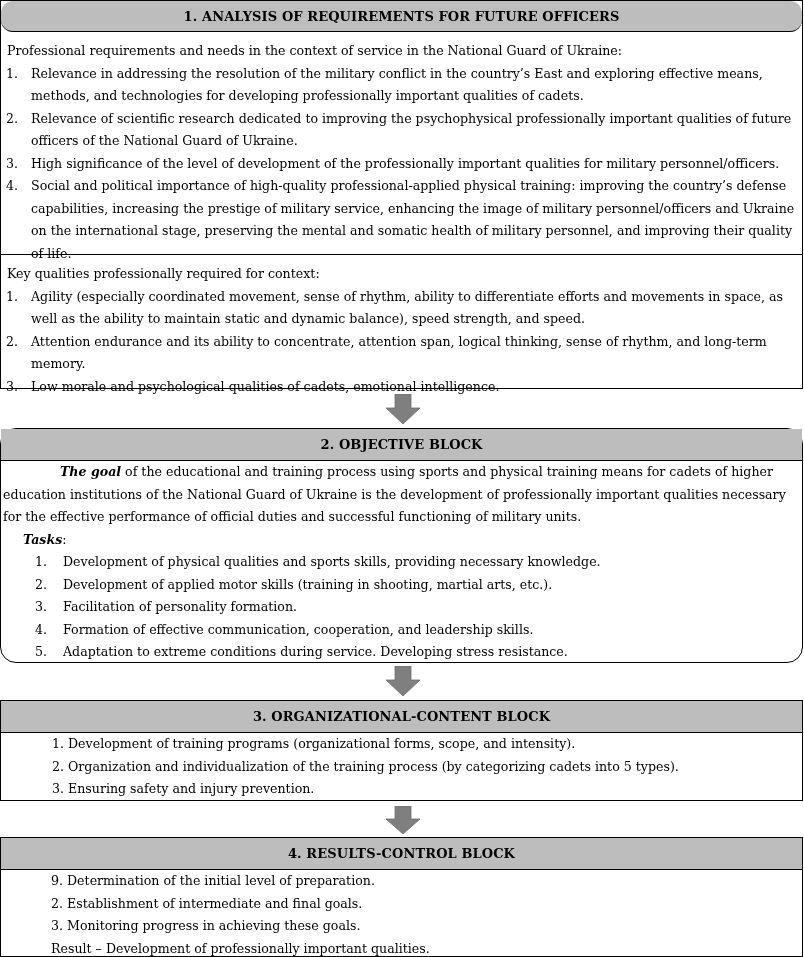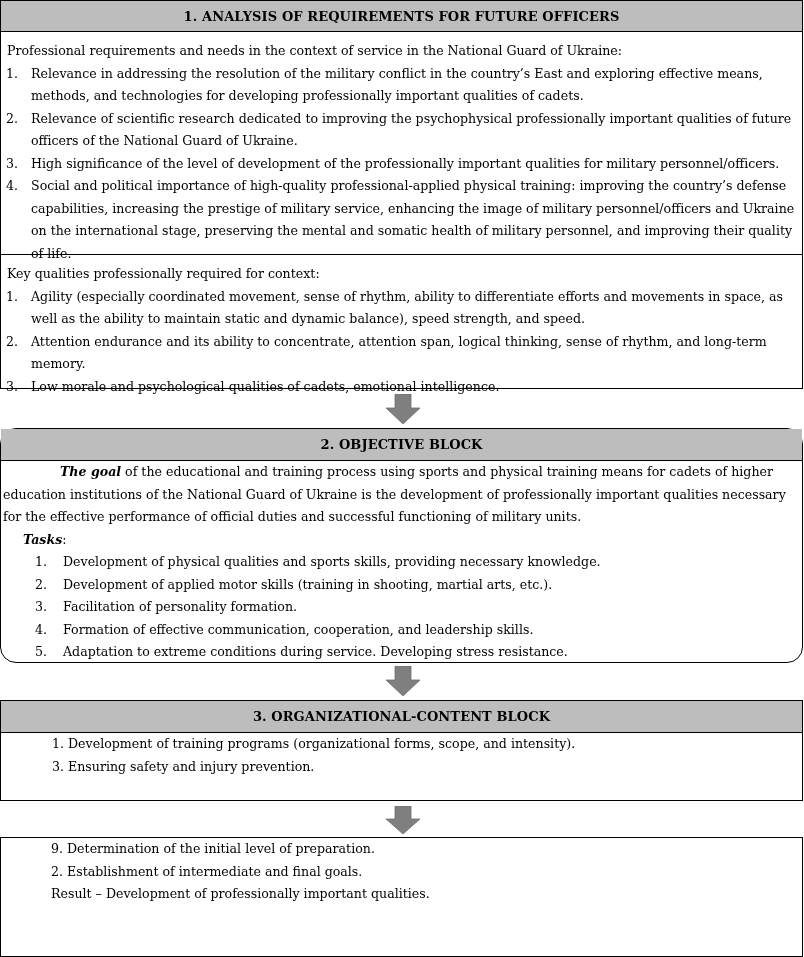--- a/index.html
+++ b/index.html
@@ -48,21 +48,21 @@
     position: absolute;
     left: 386px;
     width: 34px;
   }
   .arrow svg { display: block; }
 </style>
 </head>
 <body>
 
 <div class="box" style="top:0; height:389px;">
-  <div class="box-header" style="height:31px;">
+  <div class="box-header" style="height:31px;border-radius:12px;">
     <span>1. ANALYSIS OF REQUIREMENTS FOR FUTURE OFFICERS</span>
   </div>
   <div class="box-body">
     <div class="section" style="height:222px;">
       <div class="intro">Professional requirements and needs in the context of service in the National Guard of Ukraine:</div>
       <ol class="numlist">
         <li>
             <span class="num">1.</span>
             <span class="txt">Relevance in addressing the resolution of the military conflict in the country’s East and exploring effective means, methods, and technologies for developing professionally important qualities of cadets.</span>
           </li>
@@ -143,29 +143,34 @@
       <polygon points="9,0 25,0 25,14 34,14 17,30 0,14 9,14" fill="#7f7f7f" stroke="#6e6e6e" stroke-width="0.8"></polygon>
     </svg>
 </div>
 
 <div class="box" style="top:700px; height:101px;">
   <div class="box-header" style="height:32px;">
     <span>3. ORGANIZATIONAL-CONTENT BLOCK</span>
   </div>
   <div class="box-body simple-list">
     <div>1. Development of training programs (organizational forms, scope, and intensity).</div>
+    <div>2. Organization and individualization of the training process (by categorizing cadets into 5 types).</div>
     <div>3. Ensuring safety and injury prevention.</div>
   </div>
 </div>
 
 <div class="arrow" style="top:806px;">
   <svg width="34" height="28" viewBox="0 0 34 28">
       <polygon points="9,0 25,0 25,13 34,13 17,28 0,13 9,13" fill="#7f7f7f" stroke="#6e6e6e" stroke-width="0.8"></polygon>
     </svg>
 </div>
 
 <div class="box" style="top:837px; height:120px;">
+  <div class="box-header" style="height:32px;">
+    <span>4. RESULTS-CONTROL BLOCK</span>
+  </div>
   <div class="box-body simple-list-4">
     <div>9. Determination of the initial level of preparation.</div>
     <div>2. Establishment of intermediate and final goals.</div>
+    <div>3. Monitoring progress in achieving these goals.</div>
     <div>Result – Development of professionally important qualities.</div>
   </div>
 </div>
 
 </body></html>

